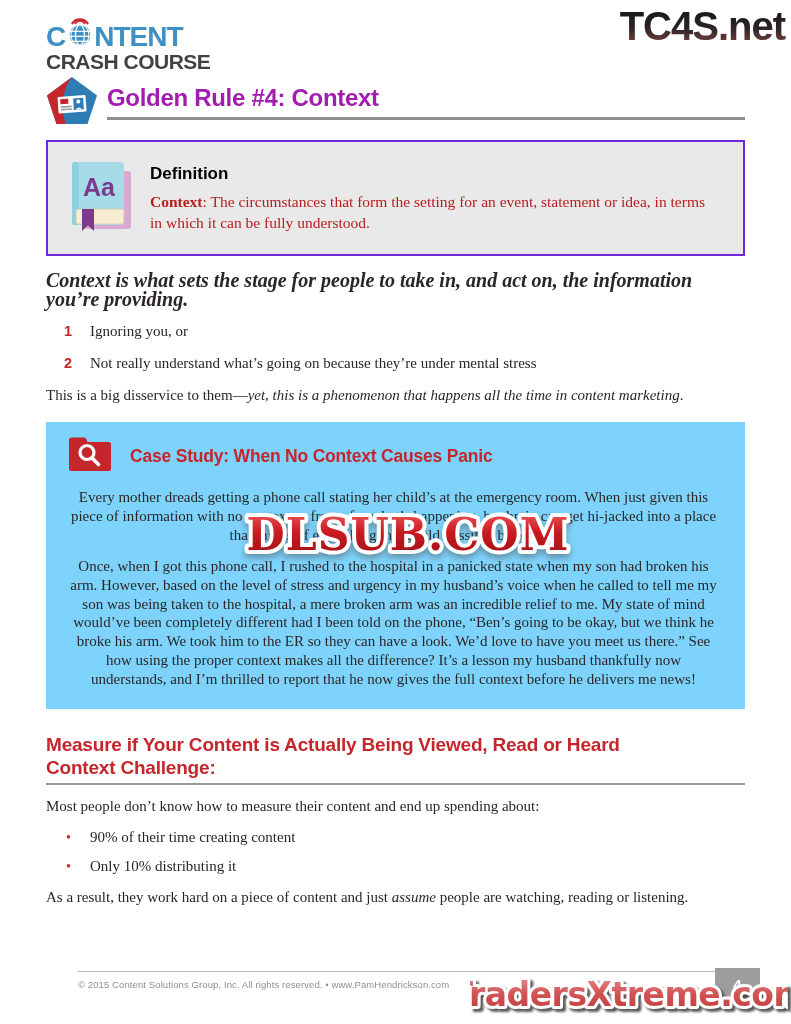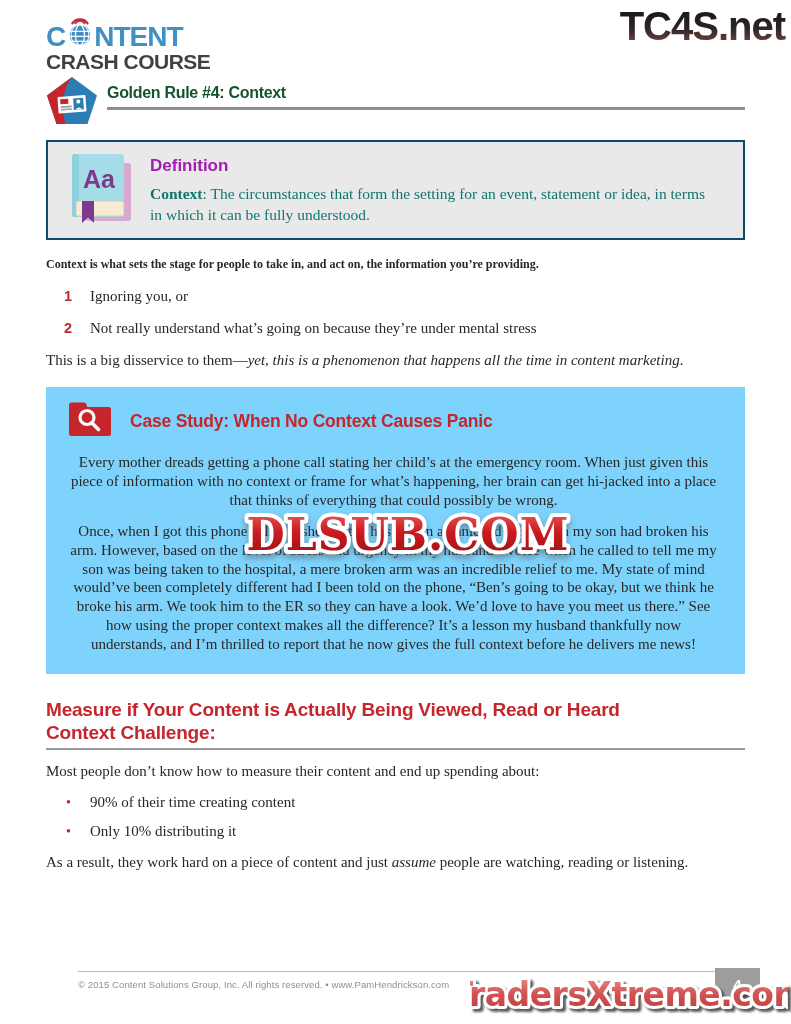--- a/index.html
+++ b/index.html
@@ -30,40 +30,40 @@
   .wm-top { top:3px; right:3px; }
   .wm-mid { top:504px; left:243px; filter:drop-shadow(0 4px 3px rgba(70,70,70,0.45)); }
   .wm-bot { top:966px; left:470px; filter:drop-shadow(3px 3px 1px rgba(55,50,50,0.8)); }
 
   
   .rule-row { display:flex; align-items:flex-start; margin-top:14px; }
   .rule-badge { flex:0 0 auto; margin-right:9px; }
   .rule-title-wrap { flex:1; padding-top:8px; }
   .rule-title {
     font-family:"Liberation Sans", sans-serif; font-weight:bold;
-    font-size:16px; color:#14532d; letter-spacing:-0.3px;
+    font-size:24px; color:#a21caf; letter-spacing:-0.3px;
   }
   .rule-underline { height:3px; background:#8f8f8f; margin-top:5px; }
 
   
   .def-box {
-    margin-top:11px; border:2px solid #0c4a6e; background:#e9e9e9;
-    height:100px; display:flex; align-items:center; padding:0 20px;
+    margin-top:11px; border:2px solid #6d28d9; background:#e9e9e9;
+    height:116px; display:flex; align-items:center; padding:0 20px;
   }
   .def-icon { flex:0 0 auto; margin-right:16px; margin-top:2px; }
   .def-body { flex:1; padding-right:4px; }
   .def-title {
     font-family:"Liberation Sans", sans-serif; font-weight:bold;
-    font-size:17px; color:#a21caf; margin-bottom:7px;
-  }
-  .def-text { font-size:15.5px; line-height:21px; color:#0f766e; }
+    font-size:17px; color:#000000; margin-bottom:7px;
+  }
+  .def-text { font-size:15.5px; line-height:21px; color:#b91c1c; }
 
   
   .para { font-size:15px; line-height:19px; margin-top:12px; }
-  .lead { font-weight:bold; margin-top:15px; font-size:12px; }
+  .lead { font-weight:bold; margin-top:15px; font-size:20px;font-style:italic; }
   .num-list { margin-top:13px; }
   .num-item { display:flex; margin:0 0 13px 18px; font-size:15px; line-height:19px; }
   .num-item .num {
     font-family:"Liberation Sans", sans-serif; font-weight:bold;
     color:#c4262c; width:26px; flex:0 0 auto; font-size:14.5px;
   }
 
   
   .case-box {
     position:relative; margin-top:17px; background:#7dd3fc;

